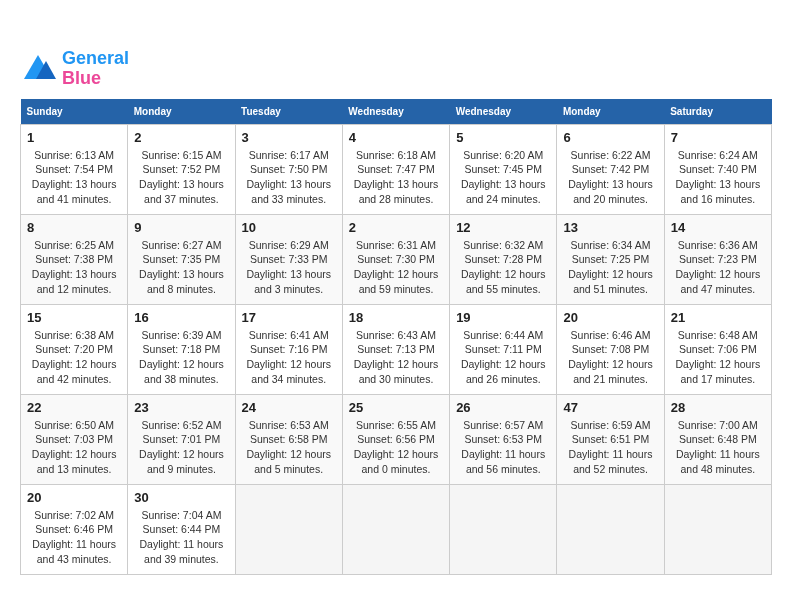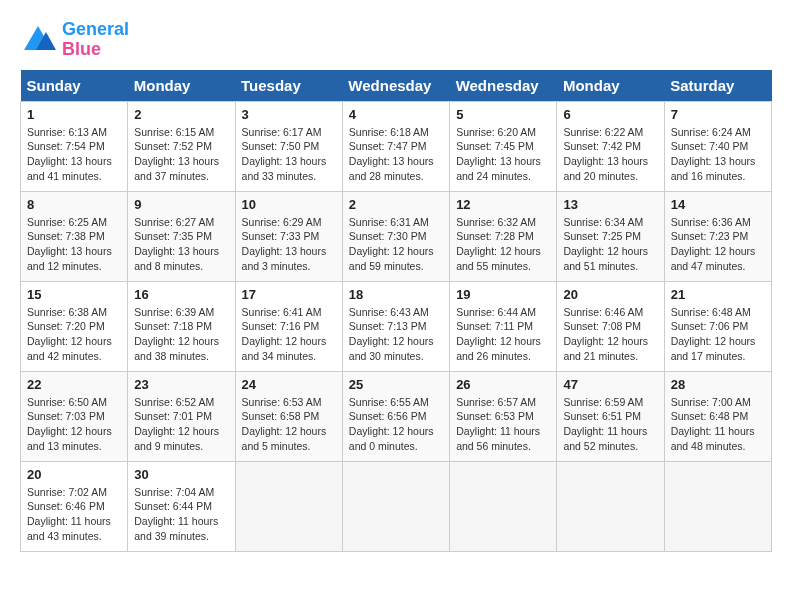--- a/index.html
+++ b/index.html
@@ -13,20 +13,21 @@
     .header {
       display: flex;
       justify-content: space-between;
       align-items: flex-start;
       margin-bottom: 10px;
     }
     .logo {
       display: flex;
       align-items: center;
       gap: 6px;
+      margin-top: 29px;
     }
     .logo-text {
       font-size: 18px;
       font-weight: bold;
       color: #333;
       line-height: 1.1;
     }
     .logo-text span {
       color: #2196F3;
     }
@@ -49,21 +50,21 @@
     table {
       width: 100%;
       border-collapse: collapse;
       font-size: 11px;
     }
     th {
       background-color: #2563a8;
       color: white;
       padding: 7px 6px;
       text-align: left;
-      font-size: 15px;
+      font-size: 10px;
       font-weight: bold;
     }
     td {
       border: 1px solid #d0d0d0;
       vertical-align: top;
       padding: 5px 6px;
       width: 14.28%;
       min-height: 80px;
       height: 90px;
       background: #fff;
@@ -74,20 +75,21 @@
     .day-num {
       font-size: 13px;
       font-weight: bold;
       color: #222;
       margin-bottom: 3px;
     }
     .day-info {
       color: #333;
       line-height: 1.4;
       font-size: 10.5px;
+      text-align: center;
     }
     tr:nth-child(even) td:not(.empty) {
       background: #f9f9f9;
     }
     tbody tr td {
       border: 1px solid #ccc;
     }
   </style>
 </head>
 <body>

